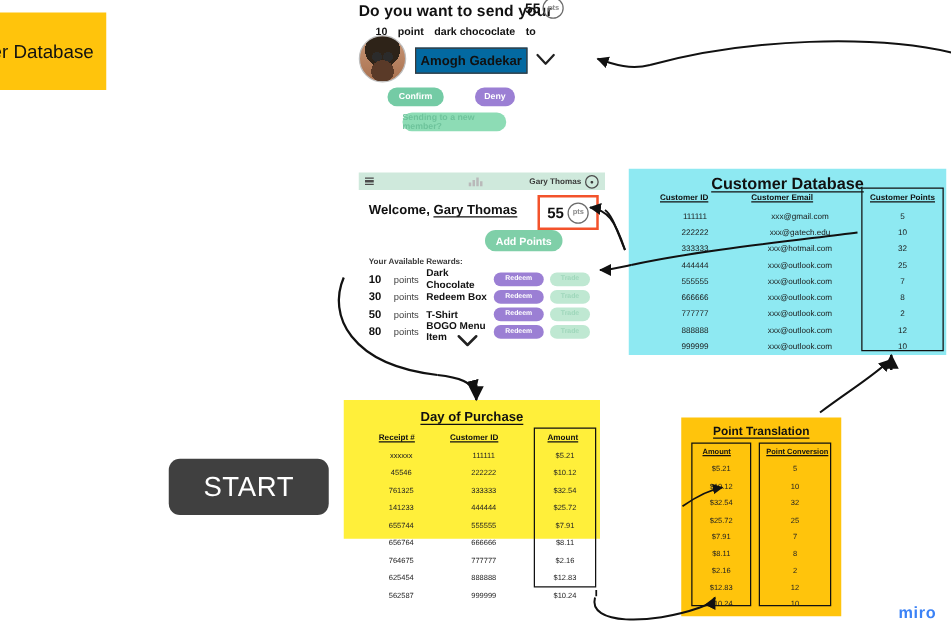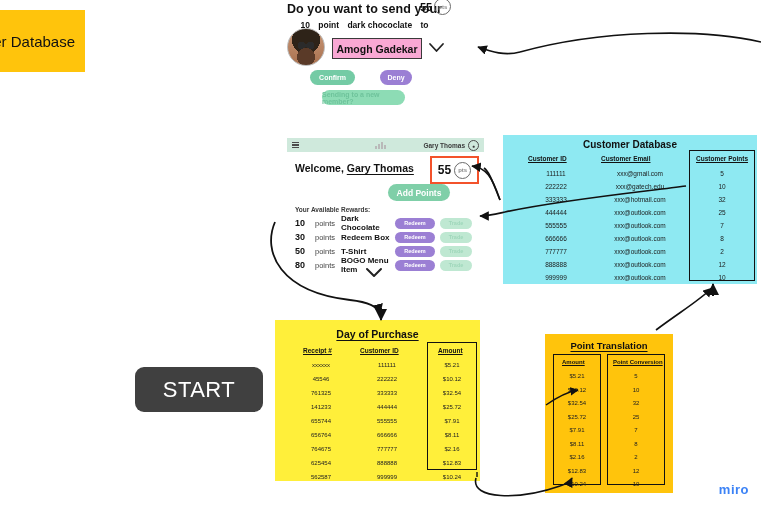--- a/index.html
+++ b/index.html
@@ -52,21 +52,21 @@
     background:
       radial-gradient(circle at 50% 78%, #5a3a28 0 9px, transparent 9px),
       radial-gradient(circle at 38% 46%, #2b2b2b 0 4px, transparent 4px),
       radial-gradient(circle at 62% 46%, #2b2b2b 0 4px, transparent 4px),
       radial-gradient(circle at 50% 30%, #2e2318 0 14px, transparent 14px),
       linear-gradient(#c89777,#a9714f);
     border:1px solid #bdbdbd;overflow:hidden;
   }
   #name-field{
     position:absolute;left:60px;top:38px;width:88px;height:19px;
-    border:1.3px solid #3a3a3a;background:#f9a8d4;
+    border:1.3px solid #3a3a3a;background:#0369a1;
     display:flex;align-items:center;justify-content:center;
     font-size:10.5px;font-weight:bold;
   }
   #chev-down{position:absolute;left:156px;top:40px;width:17px;height:15px;}
   .pill{
     position:absolute;border-radius:11px;
     display:flex;align-items:center;justify-content:center;
     font-size:7px;font-weight:bold;color:#ffffff;
   }
   #confirm-pill{left:38px;top:70px;width:45px;height:15px;background:#74CBA5;}
@@ -123,32 +123,32 @@
     margin-left:5px;
   }
   #chev-phone{position:absolute;left:78px;top:128px;width:18px;height:12px;}
 
   
   #cust-db{
     left:503px;top:135px;width:254px;height:149px;background:#8EE9F2;
   }
   #cust-db .title{
     position:absolute;left:0;top:4px;width:254px;text-align:center;
-    font-size:10px;font-weight:bold;text-underline-offset:2px;
+    font-size:13px;font-weight:bold;text-decoration:underline;text-underline-offset:2px;
   }
   #cust-db .hdr{position:absolute;font-size:6.5px;font-weight:bold;text-decoration:underline;}
   .db-col{position:absolute;font-size:6.5px;color:#1b1b1b;}
   .db-col div{height:13px;line-height:13px;}
   #pts-col-box{
     position:absolute;left:186px;top:15px;width:66px;height:131px;
     border:1.4px solid #111;box-sizing:border-box;
   }
 
   
-  #dop{left:275px;top:320px;width:205px;height:161px;background:#FFEF3A;}
+  #dop{left:275px;top:320px;width:205px;height:111px;background:#FFEF3A;}
   #dop .title{
     position:absolute;left:0;top:8px;width:205px;text-align:center;
     font-size:10.5px;font-weight:bold;text-decoration:underline;text-underline-offset:2px;
   }
   #dop .hdr{position:absolute;font-size:6.5px;font-weight:bold;text-decoration:underline;}
   .dop-col{position:absolute;font-size:6px;color:#222;}
   .dop-col div{height:14px;line-height:14px;}
   #amt-box{
     position:absolute;left:152px;top:22px;width:50px;height:128px;
     border:1.4px solid #111;box-sizing:border-box;

